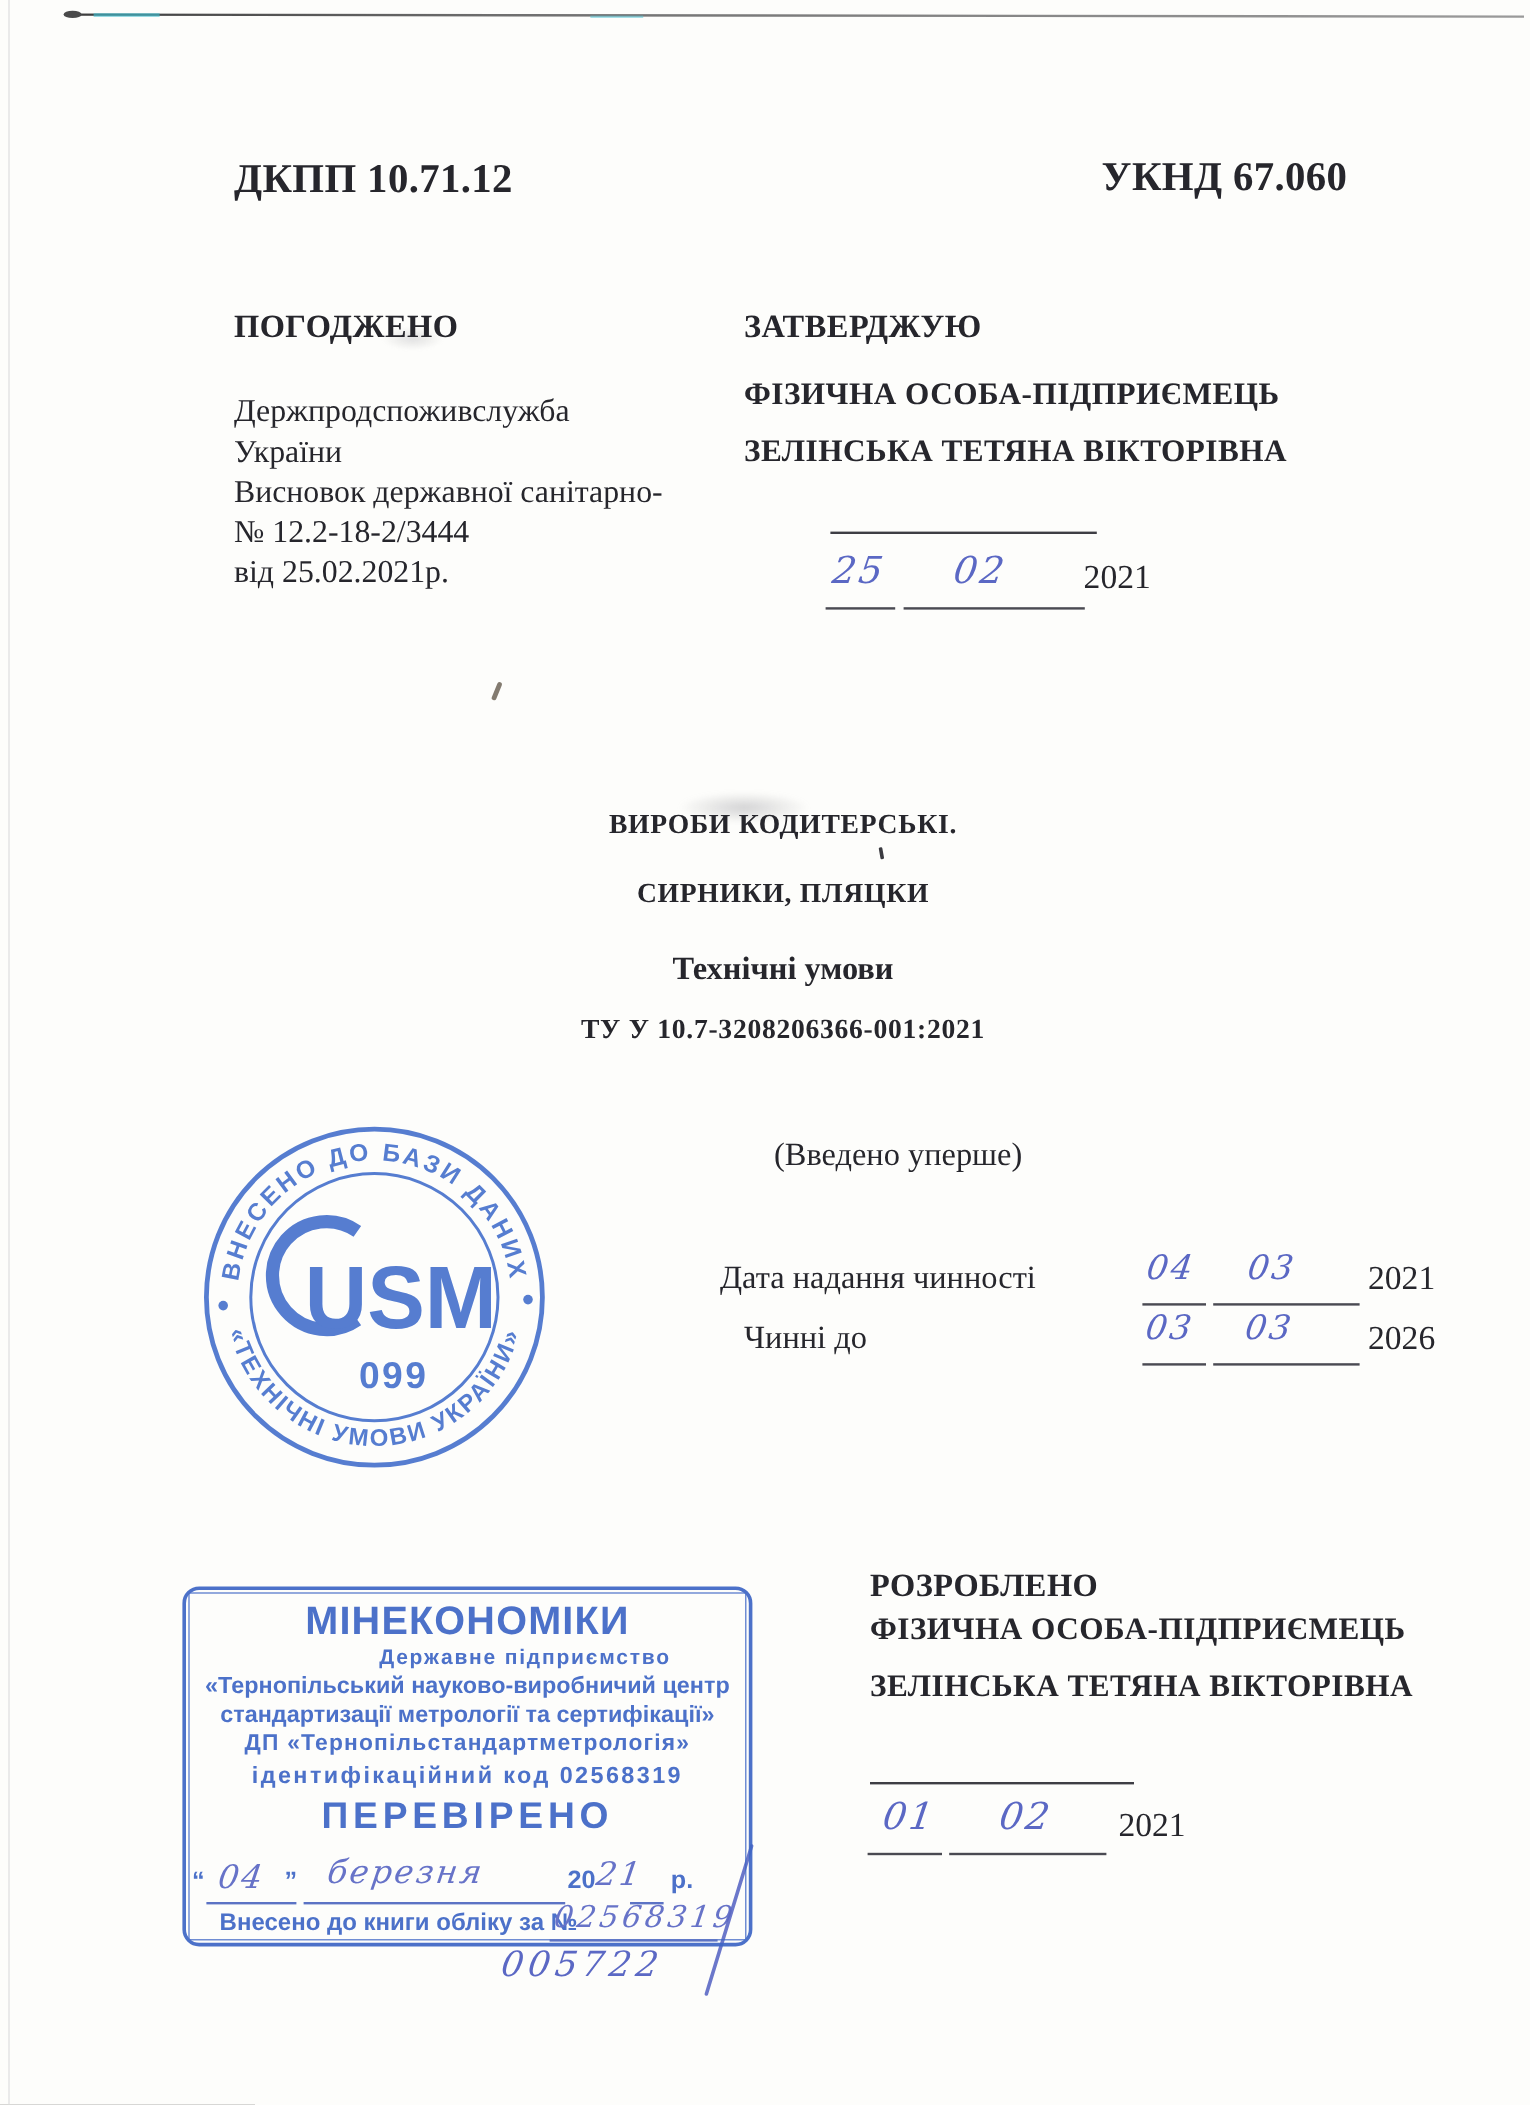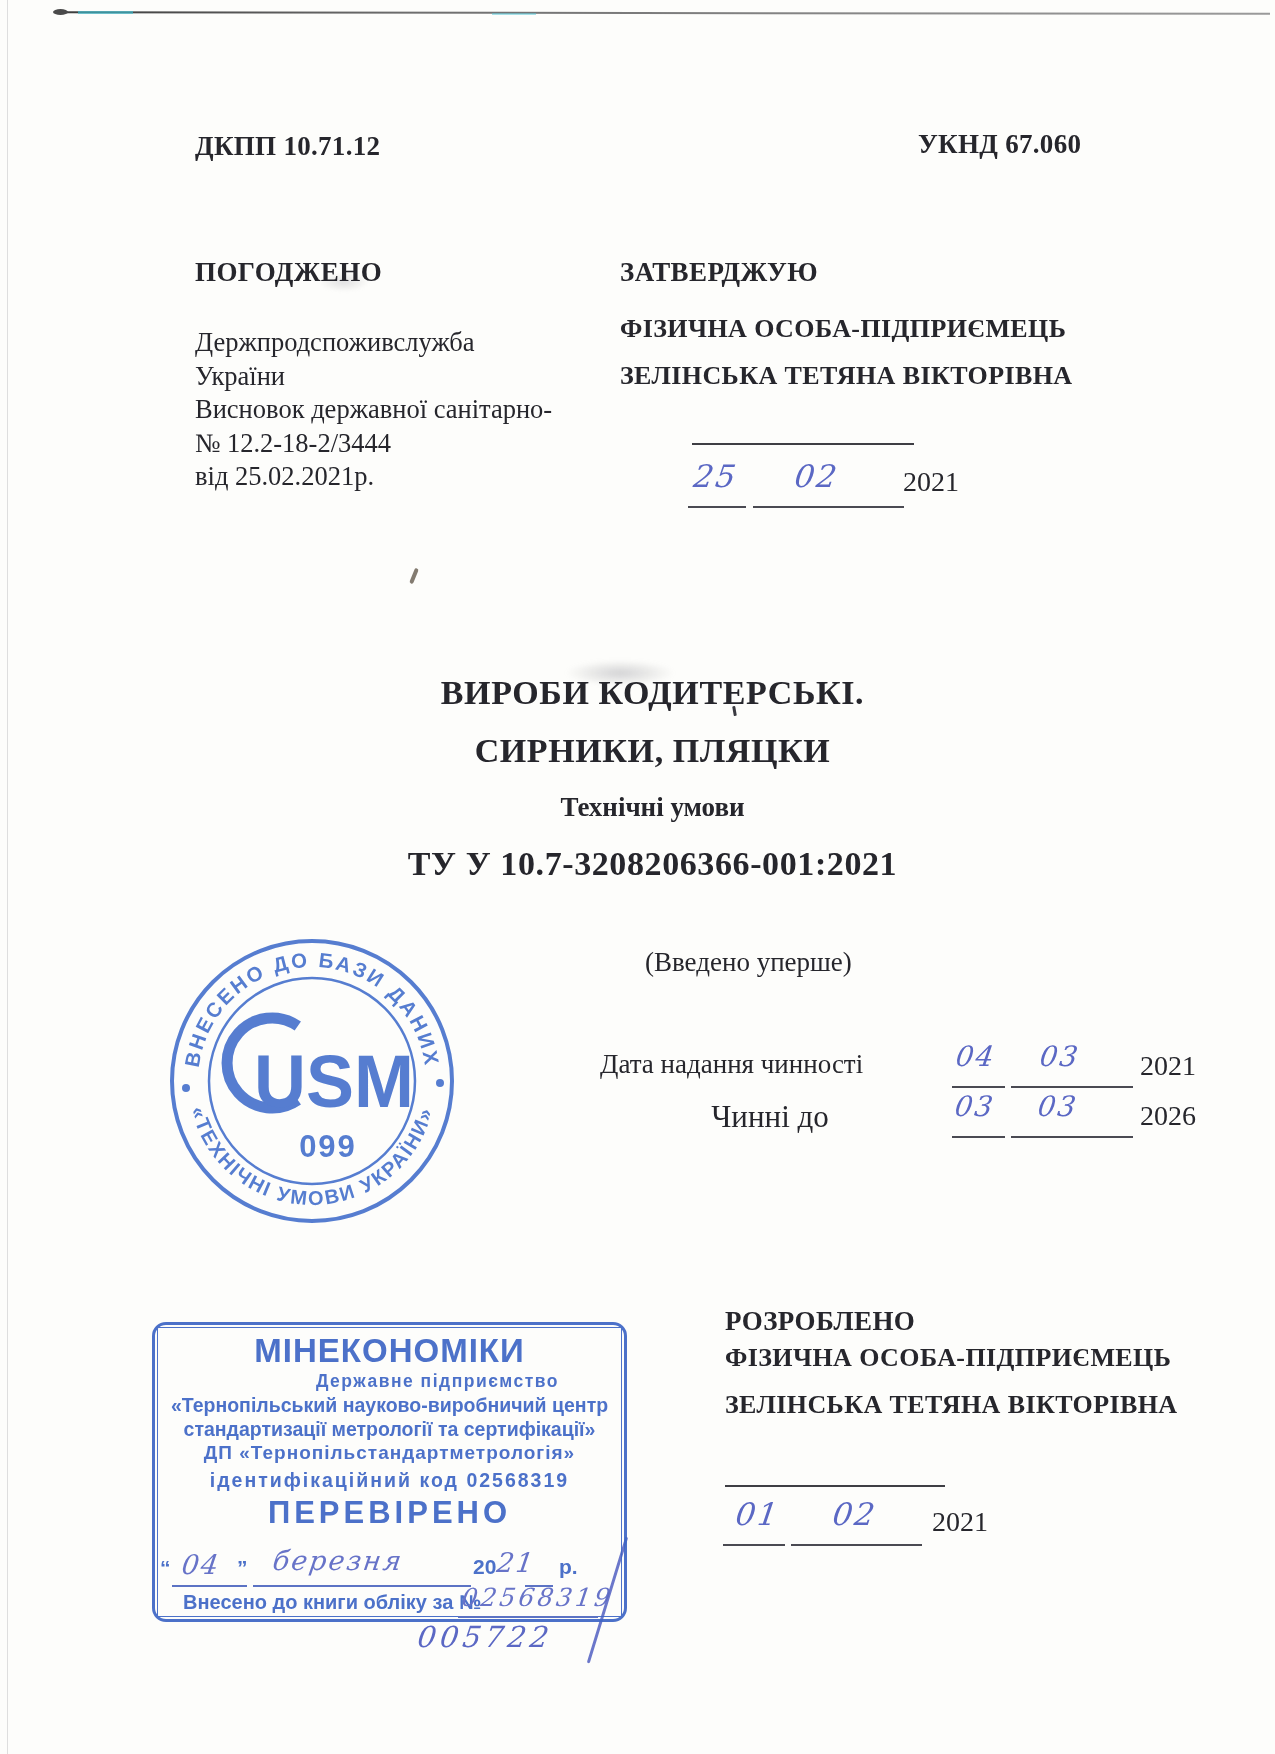--- a/index.html
+++ b/index.html
@@ -4,26 +4,26 @@
 <style>
   html,body{margin:0;padding:0;background:#9a9a9a;}
   .page{
     position:relative; width:1275px; height:1754px; margin:0 auto;
     background:#fdfdfb; overflow:hidden;
     font-family:"Liberation Serif", serif; color:#26262c;
   }
   .abs{position:absolute;}
   
   .b{font-weight:bold;}
-  .codes{font-size:27px; letter-spacing:.3px;}
+  .codes{font-size:34px; letter-spacing:.3px;}
   .h-block{font-size:27px; letter-spacing:.4px;}
   .body-lines div{font-size:26.5px; line-height:33.5px; white-space:nowrap;}
   .caps-lines div{font-size:26px; line-height:47px; font-weight:bold; letter-spacing:.4px; white-space:nowrap;}
   .title-wrap{left:30px; width:1245px; text-align:center;}
-  .t1{font-size:34px; font-weight:bold; letter-spacing:.6px;}
+  .t1{font-size:23px; font-weight:bold; letter-spacing:.6px;}
   .t2{font-size:27px; font-weight:bold;}
   .year{font-size:28px;}
   
   .sig{border-bottom:2px solid #3e3e44;}
   .u{border-bottom:2px solid #4a4a52;}
   
   .hw{
     font-family:"DejaVu Serif", serif; font-style:italic;
     color:#5b68c4; transform:skewX(-8deg); letter-spacing:2px;
     white-space:nowrap;
@@ -112,21 +112,21 @@
 
   <div class="abs" style="left:645px; top:947px; font-size:27px;">(Введено уперше)</div>
 
   <div class="abs" style="left:600px; top:1049px; width:340px; text-align:left; font-size:27px;">Дата надання чинності</div>
   <div class="abs hw" style="left:956px; top:1040px; font-size:28px;">04</div>
   <div class="abs u" style="left:952px; top:1050px; width:53px; height:36px;"></div>
   <div class="abs hw" style="left:1040px; top:1040px; font-size:28px;">03</div>
   <div class="abs u" style="left:1011px; top:1050px; width:122px; height:36px;"></div>
   <div class="abs year" style="left:1140px; top:1050px;">2021</div>
 
-  <div class="abs" style="left:600px; top:1099px; width:340px; text-align:center; font-size:31px;">Чинні до</div>
+  <div class="abs" style="left:620px; top:1099px; width:340px; text-align:left; font-size:27px;">Чинні до</div>
   <div class="abs hw" style="left:955px; top:1090px; font-size:28px;">03</div>
   <div class="abs u" style="left:952px; top:1100px; width:53px; height:36px;"></div>
   <div class="abs hw" style="left:1038px; top:1090px; font-size:28px;">03</div>
   <div class="abs u" style="left:1011px; top:1100px; width:122px; height:36px;"></div>
   <div class="abs year" style="left:1140px; top:1100px;">2026</div>
 
   <svg class="abs round-stamp" width="320" height="320" viewBox="0 0 320 320">
     <defs>
       <path id="arcTop" d="M 43 156 A 114 114 0 1 1 271 156" fill="none"></path>
       <path id="arcBottom" d="M 33 156 A 124 124 0 0 0 281 156" fill="none"></path>

